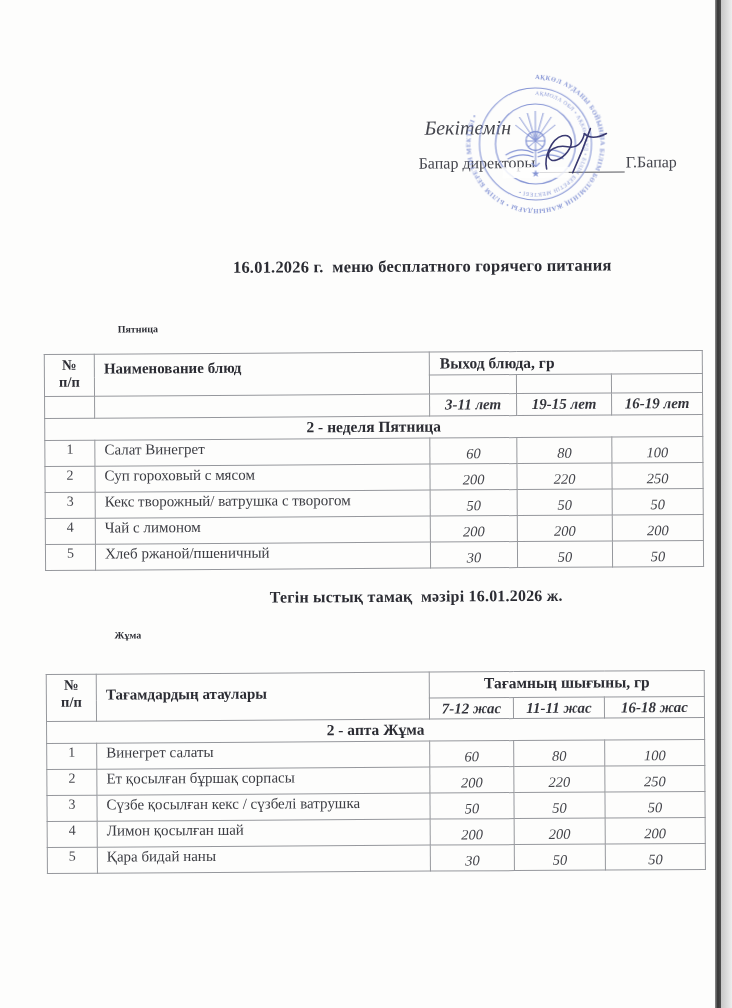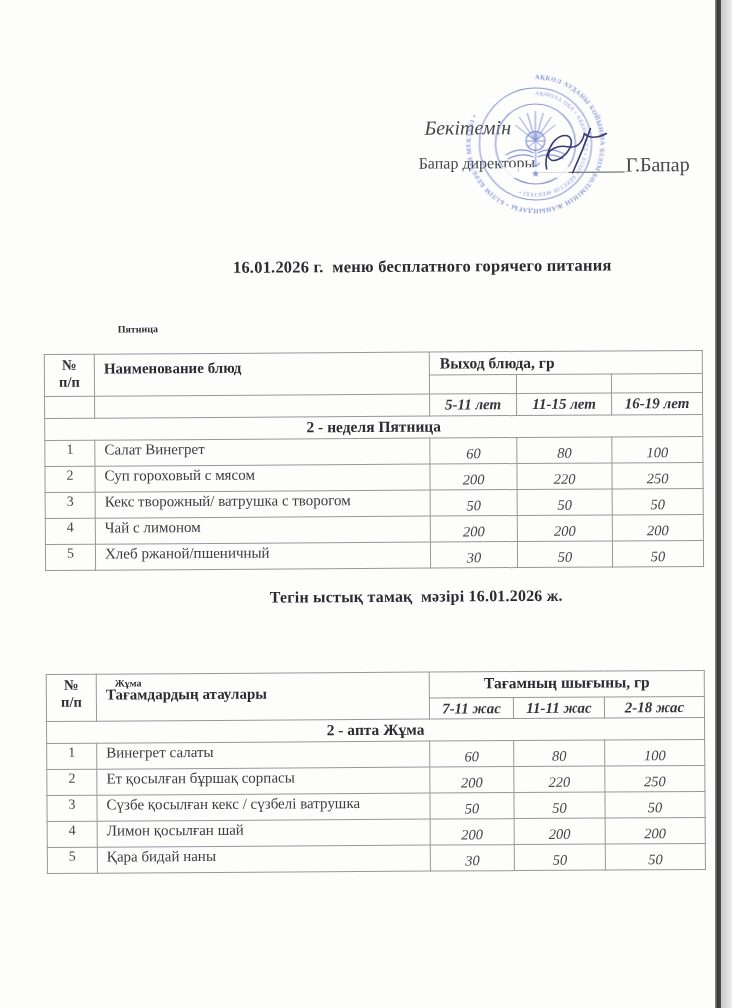--- a/index.html
+++ b/index.html
@@ -4,32 +4,32 @@
 <style>
   html,body{margin:0;padding:0;}
   body{width:732px;height:1008px;background:#fdfdfc;overflow:hidden;position:relative;
        font-family:"Liberation Serif","DejaVu Serif",serif;color:#3a3b41;}
   .sheet{position:absolute;inset:0;transform:rotate(-0.35deg);transform-origin:50% 55%;}
 
   
   .approve{position:absolute;left:427px;top:117px;font-size:20px;color:#45464e;font-style:italic;}
   .director{position:absolute;left:421px;top:155px;font-size:16px;color:#45464e;}
   .sig-underline{position:absolute;left:542px;top:173px;width:85px;height:1px;background:#55565c;}
-  .director-name{position:absolute;left:628px;top:155px;font-size:20px;color:#45464e;}
+  .director-name{position:absolute;left:628px;top:155px;font-size:16px;color:#45464e;}
   .stamp{position:absolute;left:461px;top:68px;width:154px;height:154px;filter:blur(0.45px);opacity:0.93;}
   .signature{position:absolute;left:539px;top:126px;width:78px;height:52px;}
 
   
   .title{position:absolute;width:732px;text-align:center;font-weight:bold;font-size:16.5px;
          color:#2b2c33;white-space:pre;letter-spacing:0.2px;}
   .title-ru{top:257px;padding-left:58px;}
   .title-kz{top:588px;padding-left:50px;font-size:16px;}
   .day{position:absolute;font-weight:bold;font-size:10px;color:#2e2f36;}
   .day-ru{left:119px;top:322px;}
-  .day-kz{left:114px;top:676px;}
+  .day-kz{left:114px;top:628px;}
 
   
   table.menu{position:absolute;left:45px;border-collapse:collapse;table-layout:fixed;width:658px;}
   table.menu td{border:1px solid #96989d;overflow:hidden;}
   .t1{top:352px;}
   .t2{top:672px;}
   td.cnum{text-align:center;vertical-align:top;font-weight:bold;font-size:14.5px;
           line-height:1.2;padding-top:2px;white-space:pre-line;color:#2c2d34;}
   td.cname{vertical-align:top;font-weight:bold;font-size:15px;padding:6px 0 0 9px;color:#2c2d34;}
   td.cout{vertical-align:top;font-weight:bold;font-size:15.5px;padding:2px 0 0 10px;color:#2c2d34;}
@@ -115,22 +115,22 @@
       <td class="cout" colspan="3">Выход блюда, гр</td>
     </tr>
     <tr class="hrow2-t1">
           <td></td>
           <td></td>
           <td></td>
         </tr>
     <tr class="hrow3-t1">
       <td></td>
           <td></td>
-      <td class="age">5-11 лет</td>
-      <td class="age">11-15 лет</td>
+      <td class="age">3-11 лет</td>
+      <td class="age">19-15 лет</td>
       <td class="age">16-19 лет</td>
     </tr>
     <tr class="band band-t1">
           <td colspan="5">2 - неделя Пятница</td>
         </tr>
     <tr class="drow-t1">
       <td class="rnum">1</td>
           <td class="rname">Салат Винегрет</td>
       <td class="rval">60</td>
           <td class="rval">80</td>
@@ -179,23 +179,23 @@
         <col style="width:100px">
       </colgroup>
     <tbody>
         <tr class="hrow1-t2">
       <td class="cnum" rowspan="2">№
 п/п</td>
       <td class="cname" rowspan="2" style="padding-top:12px;">Тағамдардың атаулары</td>
       <td class="cout cout2" colspan="3">Тағамның шығыны, гр</td>
     </tr>
     <tr class="hrow2-t2">
-      <td class="age">7-11 жас</td>
+      <td class="age">7-12 жас</td>
       <td class="age">11-11 жас</td>
-      <td class="age">2-18 жас</td>
+      <td class="age">16-18 жас</td>
     </tr>
     <tr class="band band-t2">
           <td colspan="5">2 - апта Жұма</td>
         </tr>
     <tr class="drow-t2">
       <td class="rnum">1</td>
           <td class="rname">Винегрет салаты</td>
       <td class="rval">60</td>
           <td class="rval">80</td>
           <td class="rval">100</td>

